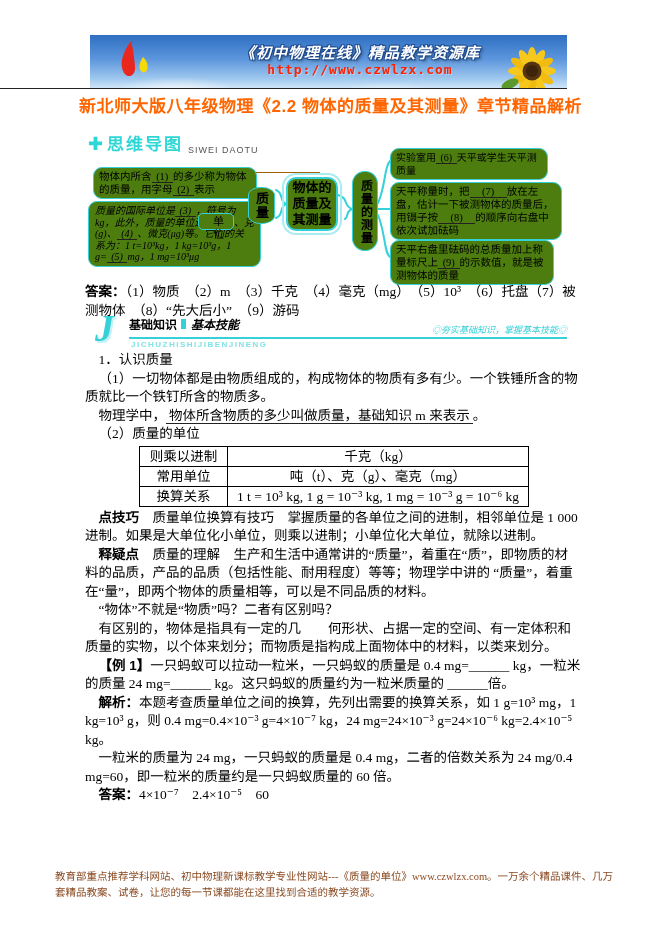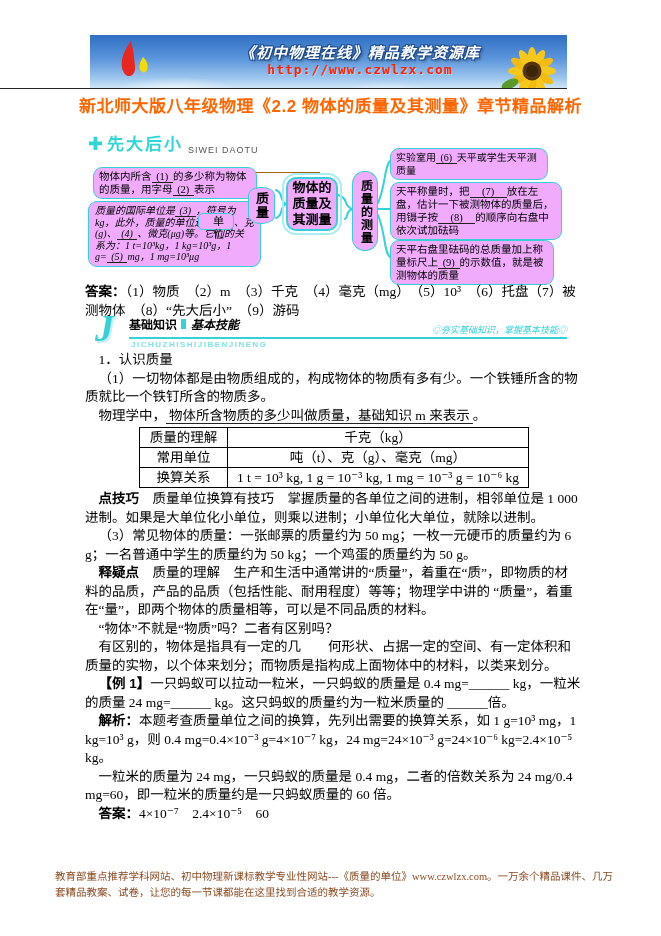--- a/index.html
+++ b/index.html
@@ -52,21 +52,21 @@
   .mm-sub {
     display:inline-block; width:132px; margin-left:5px; padding-bottom:17px; vertical-align:-3px;
     font-family:"Liberation Sans",sans-serif; font-size:9px; letter-spacing:1px; color:#555;
     border-bottom:1px solid #a16207;
   }
 
   
   .mindmap { position:absolute; left:0; top:145px; width:661px; height:142px; }
   .mm-connectors { position:absolute; left:0; top:0; }
   .mm-box {
-    position:absolute; background:#f0abfc; border:1.5px solid #35d0d8; border-radius:9px;
+    position:absolute; background:#4d7c0f; border:1.5px solid #35d0d8; border-radius:9px;
     font-size:10.5px; line-height:13px; padding:2px 5px; color:#000;
   }
   #mm-box-def   { left:93px;  top:22px; width:164px; font-size:10.5px; }
   #mm-box-units { left:88px;  top:56px; width:173px; font-size:10px; line-height:11.5px; font-style:italic; padding:3px 6px; }
   #mm-node-unit { left:198px; top:68px; width:36px; height:17px; padding:1px 14px; text-align:center; font-size:11px; line-height:13px; border-radius:5px; z-index:2; }
   #mm-node-mass {
     left:248px; top:42px; width:27px; height:37px; padding:0;
     writing-mode:vertical-rl; display:flex; align-items:center; justify-content:center;
     font-weight:bold; font-size:13px; letter-spacing:1px; border-radius:48%/22%;
   }
@@ -144,21 +144,21 @@
       </g>
     </svg>
   </span>
 </div>
 <div class="banner-divider"></div>
 
 <div class="page-title">新北师大版八年级物理《2.2 物体的质量及其测量》章节精品解析</div>
 
 <div class="mm-header">
   <span class="mm-icon">✚</span>
-  <span class="mm-title">先大后小</span><span class="mm-sub">SIWEI DAOTU</span>
+  <span class="mm-title">思维导图</span><span class="mm-sub">SIWEI DAOTU</span>
 </div>
 
 <div class="mindmap">
   <svg class="mm-connectors" width="661" height="142">
     <g fill="none" stroke="#35d0d8" stroke-width="2" stroke-linecap="round">
       <path d="M245,36 C256,37 252,42 251,46"></path>
       <path d="M234,76 C244,76 248,72 250,67"></path>
       <path d="M276,45 C284,48 279,56 286,59 C279,62 284,70 276,73"></path>
       <path d="M338,50 C349,53 343,61 352,64 C345,67 349,72 345,74"></path>
       <path d="M378,58 C386,40 384,22 390,16"></path>
@@ -184,40 +184,40 @@
   <span class="sec-titles"><span>基础知识</span><span class="sec-marker"></span><span class="sec-sub">基本技能</span></span>
   <span class="sec-note">◎夯实基础知识，掌握基本技能◎</span>
   <div class="sec-line"></div>
   <span class="sec-pinyin">JICHUZHISHIJIBENJINENG</span>
 </div>
 
 <div class="doc">
   <p>1．认识质量</p>
   <p>（1）一切物体都是由物质组成的，构成物体的物质有多有少。一个铁锤所含的物质就比一个铁钉所含的物质多。</p>
   <p>物理学中，<span class="blank">物体所含物质的多少叫做质量，基础知识 m 来表示</span>。</p>
+  <p>（2）质量的单位</p>
 
   <table class="mass-table">
     <tbody>
       <tr>
-        <td class="rowname">质量的理解</td>
+        <td class="rowname">则乘以进制</td>
         <td>千克（kg）</td>
       </tr>
       <tr>
         <td class="rowname">常用单位</td>
         <td>吨（t）、克（g）、毫克（mg）</td>
       </tr>
       <tr>
         <td class="rowname">换算关系</td>
         <td>1 t = 10³ kg, 1 g = 10⁻³ kg, 1 mg = 10⁻³ g = 10⁻⁶ kg</td>
       </tr>
     </tbody>
   </table>
 
   <p><span class="bold-label">点技巧</span><span>　质量单位换算有技巧　掌握质量的各单位之间的进制，相邻单位是 1 000 进制。如果是大单位化小单位，则乘以进制；小单位化大单位，就除以进制。</span></p>
-  <p>（3）常见物体的质量：一张邮票的质量约为 50 mg；一枚一元硬币的质量约为 6 g；一名普通中学生的质量约为 50 kg；一个鸡蛋的质量约为 50 g。</p>
   <p><span class="bold-label">释疑点</span><span>　质量的理解　生产和生活中通常讲的“质量”，着重在“质”，即物质的材料的品质，产品的品质（包括性能、耐用程度）等等；物理学中讲的 “质量”，着重在“量”，即两个物体的质量相等，可以是不同品质的材料。</span></p>
   <p>“物体”不就是“物质”吗？二者有区别吗？</p>
   <p>有区别的，物体是指具有一定的几　　何形状、占据一定的空间、有一定体积和质量的实物，以个体来划分；而物质是指构成上面物体中的材料，以类来划分。</p>
   <p><span class="bold-label">【例 1】</span><span>一只蚂蚁可以拉动一粒米，一只蚂蚁的质量是 0.4 mg=______ kg，一粒米的质量 24 mg=______ kg。这只蚂蚁的质量约为一粒米质量的 ______倍。</span></p>
   <p><span class="bold-label">解析：</span><span>本题考查质量单位之间的换算，先列出需要的换算关系，如 1 g=10³ mg，1 kg=10³ g，则 0.4 mg=0.4×10⁻³ g=4×10⁻⁷ kg，24 mg=24×10⁻³ g=24×10⁻⁶ kg=2.4×10⁻⁵ kg。</span></p>
   <p>一粒米的质量为 24 mg，一只蚂蚁的质量是 0.4 mg，二者的倍数关系为 24 mg/0.4 mg=60，即一粒米的质量约是一只蚂蚁质量的 60 倍。</p>
   <p><span class="bold-label">答案：</span><span>4×10⁻⁷　2.4×10⁻⁵　60</span></p>
 </div>
 
 <div class="page-footer">教育部重点推荐学科网站、初中物理新课标教学专业性网站---《质量的单位》www.czwlzx.com。一万余个精品课件、几万套精品教案、试卷，让您的每一节课都能在这里找到合适的教学资源。</div>

